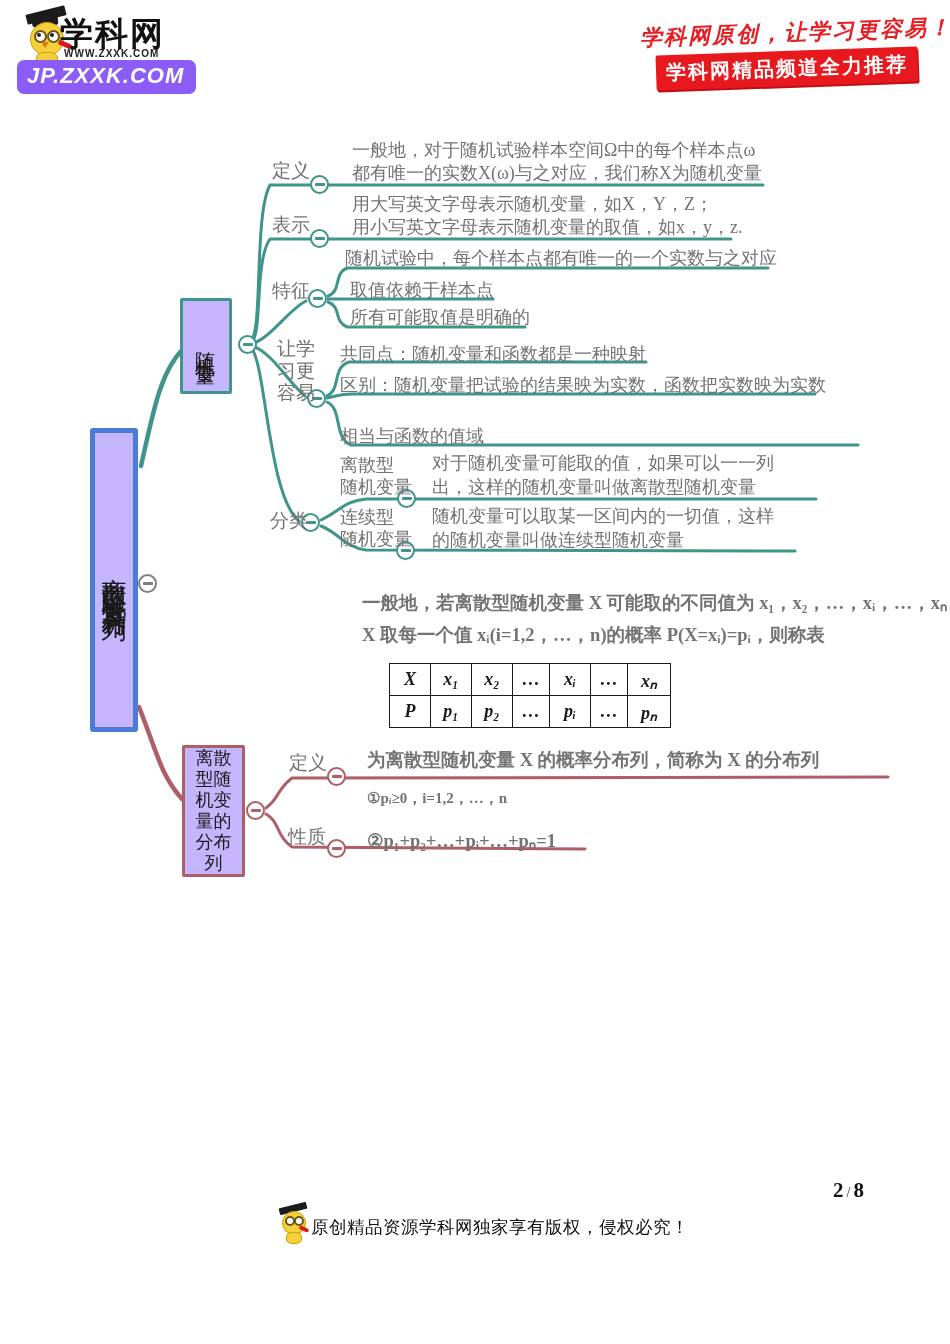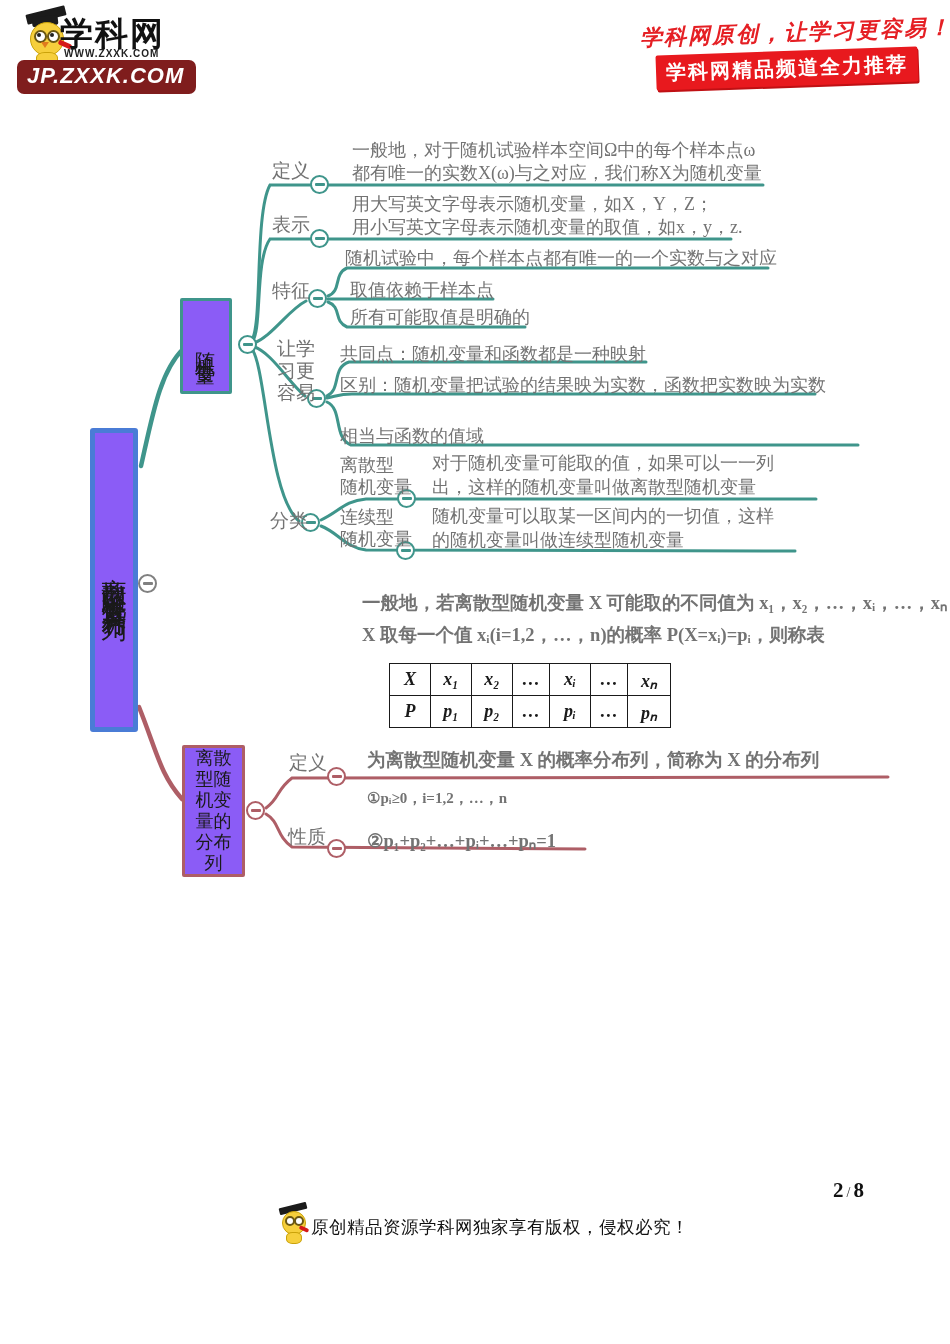--- a/index.html
+++ b/index.html
@@ -5,40 +5,40 @@
   html,body{margin:0;padding:0;background:#ffffff;}
   #page{position:relative;width:950px;height:1344px;background:#fff;overflow:hidden;
         font-family:"Liberation Serif",serif;color:#1a1a1a;}
   .t{position:absolute;white-space:nowrap;font-family:"Liberation Serif",serif;color:#737373;}
   .map{font-size:18px;line-height:23px;}
   .lbl{font-size:19px;}
   .wrap2{white-space:normal;word-break:break-all;line-height:22px;}
   svg.lines{position:absolute;left:0;top:0;pointer-events:none;}
 
   
-  .node{position:absolute;background:#8b5cf6;display:flex;align-items:center;justify-content:center;text-align:center;}
+  .node{position:absolute;background:#c4b5fd;display:flex;align-items:center;justify-content:center;text-align:center;}
   .root-node{border:5px solid #4a7cd6;border-radius:3px;}
   .teal-node{border:3px solid #3f958b;border-radius:2px;}
   .red-node{border:3px solid #ae5e66;border-radius:2px;}
   .vtext{writing-mode:vertical-rl;text-orientation:upright;letter-spacing:4px;}
 
   
   .minus{position:absolute;width:15px;height:15px;border-radius:50%;background:#fff;
          border:2.5px solid #3f958b;}
   .minus::after{content:"";position:absolute;left:2.5px;right:2.5px;top:50%;height:2.5px;
          margin-top:-1.25px;background:#3f958b;border-radius:1px;}
   .minus.red{border-color:#ae5e66;} .minus.red::after{background:#ae5e66;}
   .minus.gray{border-color:#808080;} .minus.gray::after{background:#808080;}
 
   
   .hdr-brand{position:absolute;left:60px;top:12px;font-family:"Liberation Sans",sans-serif;
              font-weight:900;font-size:33px;color:#111;letter-spacing:2px;}
   .hdr-site{position:absolute;left:64px;top:48px;font-family:"Liberation Sans",sans-serif;
             font-weight:700;font-size:10px;color:#222;letter-spacing:1px;}
-  .hdr-jp{position:absolute;left:17px;top:60px;background:#7f1d1d;color:#fff;border-radius:7px;
+  .hdr-jp{position:absolute;left:17px;top:60px;background:#8b5cf6;color:#fff;border-radius:7px;
           font-family:"Liberation Sans",sans-serif;font-weight:900;font-style:italic;
           font-size:22px;padding:3px 12px 5px 10px;letter-spacing:1px;}
   .hdr-slogan{position:absolute;left:640px;top:18px;width:300px;color:#e51f24;
           font-family:"Liberation Serif",serif;font-weight:700;font-style:italic;
           font-size:22px;letter-spacing:2px;transform:rotate(-2deg);white-space:nowrap;}
   .hdr-promo{position:absolute;left:656px;top:51px;background:#e8191e;color:#fff;
           font-family:"Liberation Sans",sans-serif;font-weight:900;font-size:20px;
           padding:4px 10px;letter-spacing:2px;transform:rotate(-2deg);border-radius:2px;
           box-shadow:1px 2px 0 #c01014;white-space:nowrap;}
 

